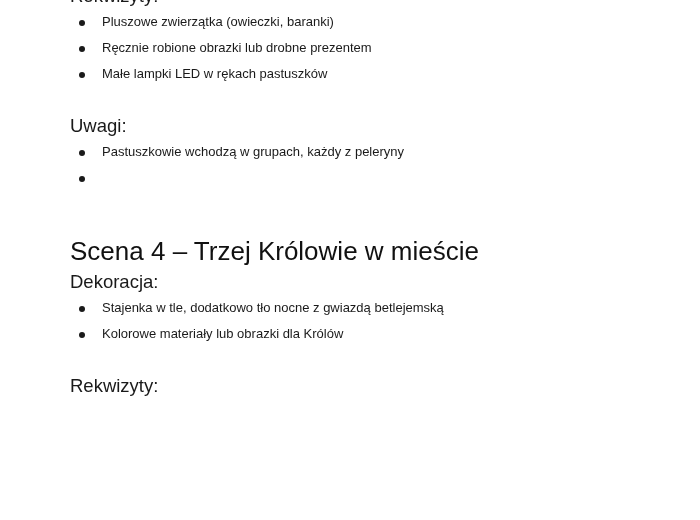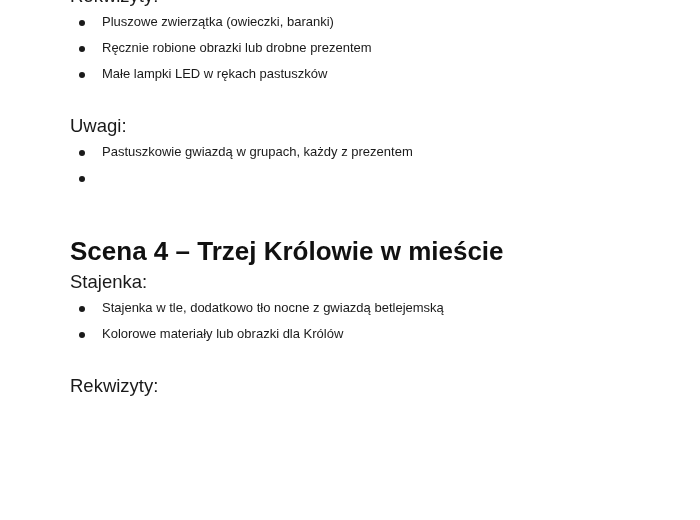--- a/index.html
+++ b/index.html
@@ -47,51 +47,51 @@
       background: #1a1a1a;
     }
     .gap {
       height: 26px;
     }
     .biggap {
       height: 68px;
     }
     h2 {
       font-size: 26px;
-      font-weight: bold;
+      font-weight: normal;
       margin: 0;
       line-height: 36px;
       color: #111111;
     }
   </style>
 </head>
 <body>
 
 <div class="page">
 
   <section>
     <p class="label">Rekwizyty:</p>
     <ul>
       <li><span class="bullet"></span><span>Pluszowe zwierzątka (owieczki, baranki)</span></li>
       <li><span class="bullet"></span><span>Ręcznie robione obrazki lub drobne prezentem</span></li>
       <li><span class="bullet"></span><span>Małe lampki LED w rękach pastuszków</span></li>
     </ul>
     <div class="gap"></div>
     <p class="label">Uwagi:</p>
     <ul>
-      <li><span class="bullet"></span><span>Pastuszkowie gwiazdą w grupach, każdy z prezentem</span></li>
+      <li><span class="bullet"></span><span>Pastuszkowie wchodzą w grupach, każdy z peleryny</span></li>
       <li><span class="bullet"></span></li>
     </ul>
   </section>
 
   <div class="biggap"></div>
 
   <section>
     <h2>Scena 4 – Trzej Królowie w mieście</h2>
-    <p class="label">Stajenka:</p>
+    <p class="label">Dekoracja:</p>
     <ul>
       <li><span class="bullet"></span><span>Stajenka w tle, dodatkowo tło nocne z gwiazdą betlejemską</span></li>
       <li><span class="bullet"></span><span>Kolorowe materiały lub obrazki dla Królów</span></li>
     </ul>
     <div class="gap"></div>
     <p class="label">Rekwizyty:</p>
   </section>
 
 </div>
 

